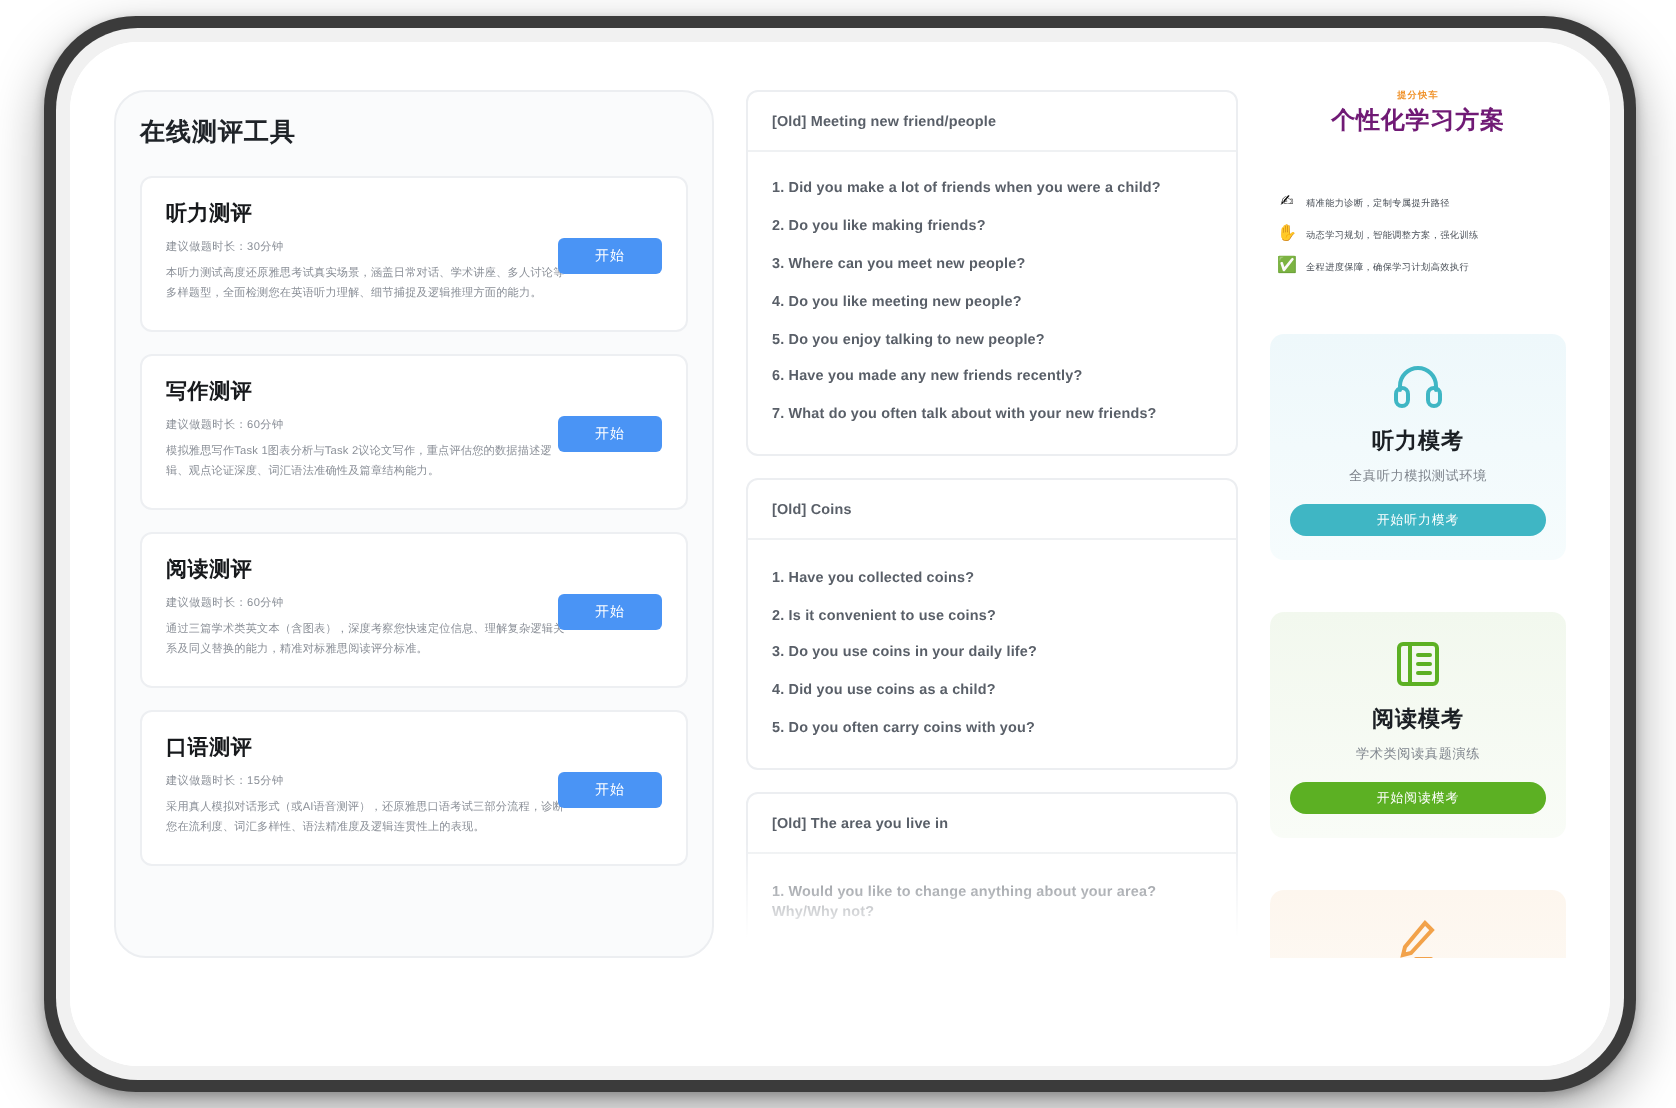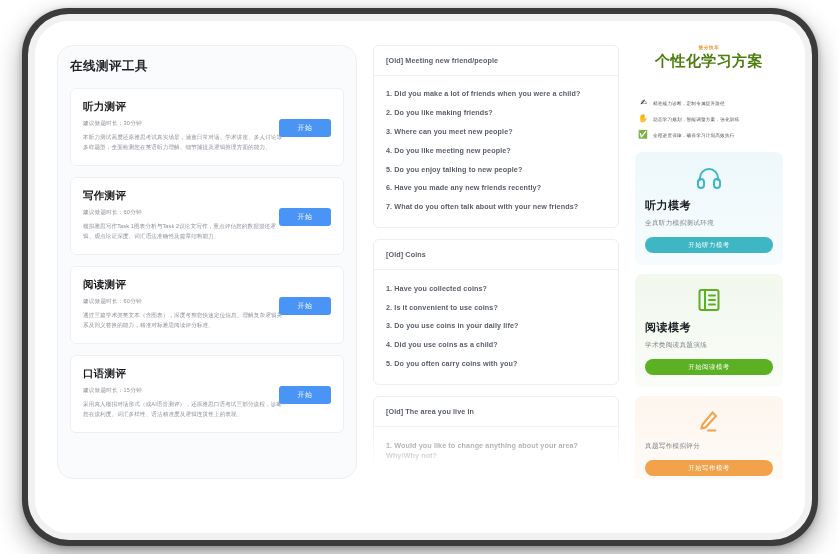--- a/index.html
+++ b/index.html
@@ -151,23 +151,23 @@
   }
   #promo-head { text-align: center; margin-bottom: 8px; }
   .promo-kicker {
     font-size: 4.6px;
     font-weight: bold;
     color: #f0922a;
     letter-spacing: .6px;
     margin-bottom: 2px;
   }
   .promo-title {
-    font-size: 15px;
-    font-weight: bold;
-    color: #4d7c0f;
+    font-size: 12px;
+    font-weight: bold;
+    color: #701a75;
     letter-spacing: .4px;
     margin-bottom: 24px;
   }
   .feature-row {
     display: flex;
     align-items: center;
     gap: 5px;
     padding: 3.5px 0 3.5px 4px;
   }
   .feature-ic {
@@ -180,22 +180,22 @@
   .feature-tx {
     font-size: 4.6px;
     color: #4a5058;
     letter-spacing: .2px;
     white-space: nowrap;
   }
 
   .mock-card {
     border-radius: 7px;
     padding: 13px 10px 12px 10px;
-    text-align: left;
-    margin-top: 9px;
+    text-align: center;
+    margin-top: 26px;
     position: relative;
   }
   .mock-card.listening { background: linear-gradient(180deg,#eef8fb 0%,#f6fcfd 100%); }
   .mock-card.reading   { background: linear-gradient(180deg,#f2f8ee 0%,#f9fcf7 100%); }
   .mock-card.writing   { background: linear-gradient(180deg,#fdf6ee 0%,#fefbf7 100%); }
   .mock-icon {
     height: 26px;
     display: flex; align-items: center; justify-content: center;
     margin-bottom: 7px;
   }

